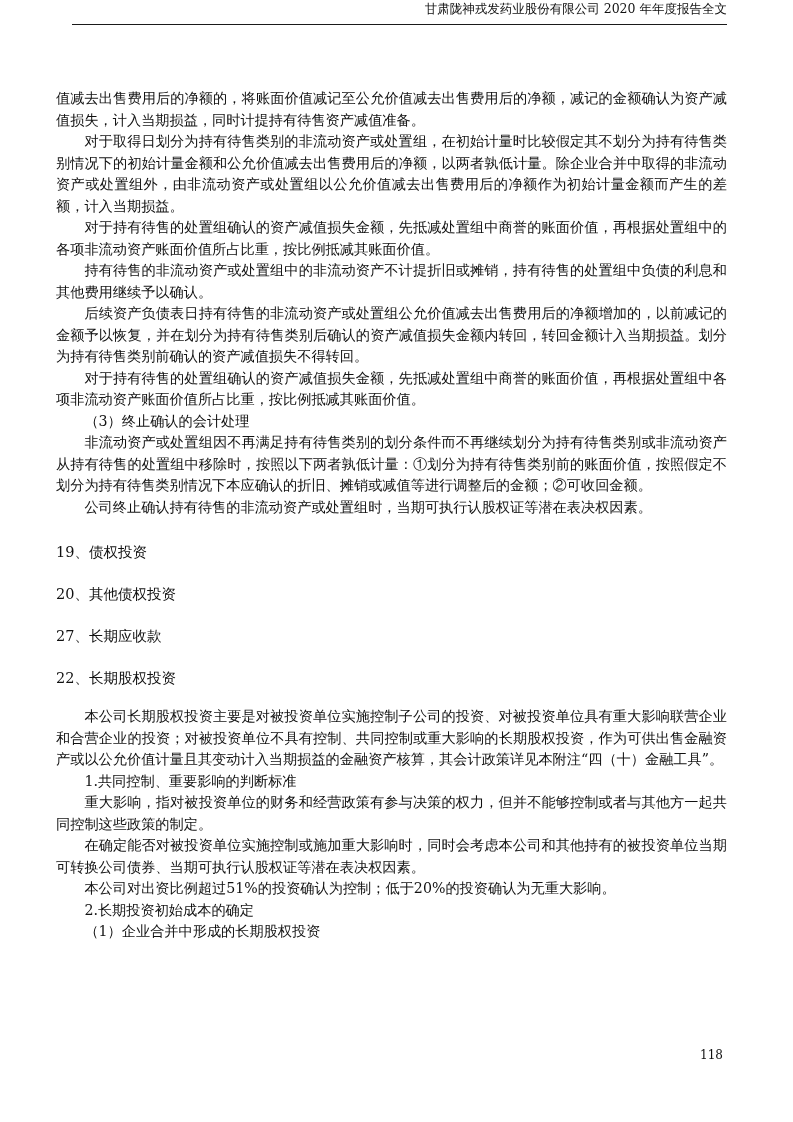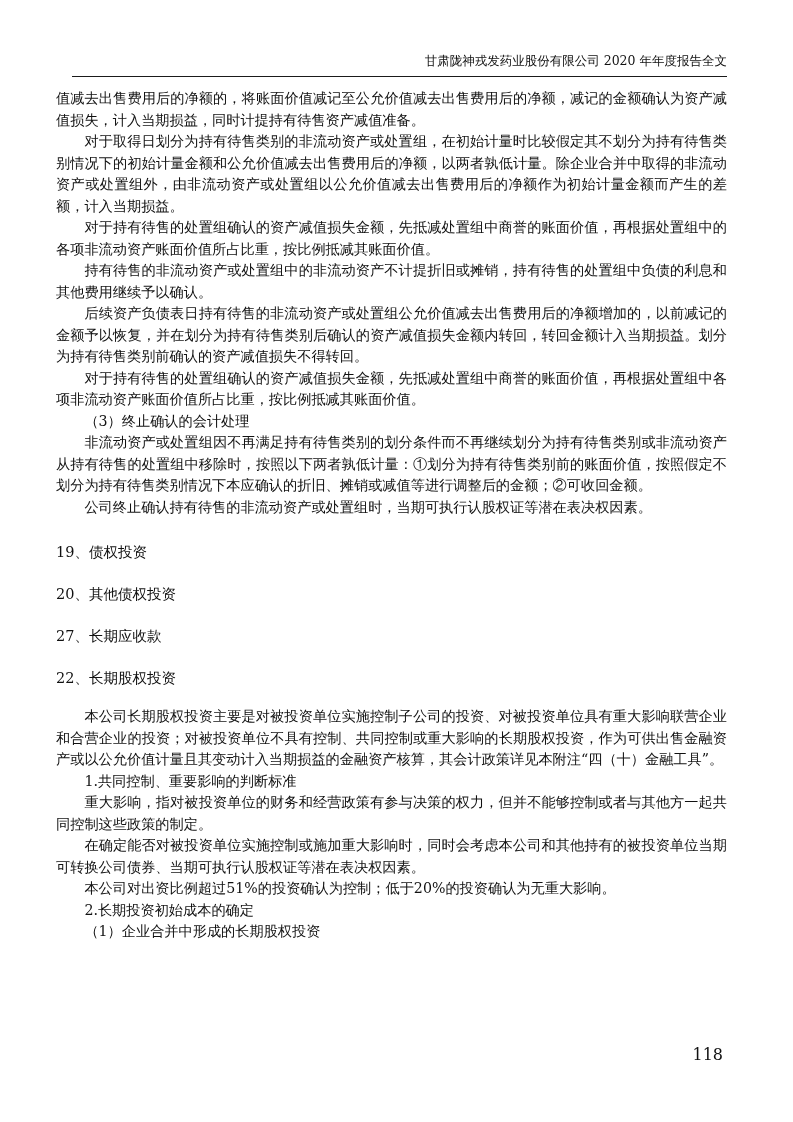--- a/index.html
+++ b/index.html
@@ -12,21 +12,20 @@
     background: #ffffff;
     font-family: "DejaVu Serif", "Liberation Serif", serif;
     color: #111111;
     overflow: hidden;
   }
   .header {
     position: absolute;
     top: 0;
     left: 72px;
     right: 66px;
-    padding-top: 52px;
   }
   .header-title {
     text-align: right;
     font-size: 12.5px;
     line-height: 17px;
     white-space: nowrap;
   }
   .header-rule {
     margin-top: 7px;
     border: none;
@@ -50,21 +49,21 @@
   h2.heading {
     font-size: 14.5px;
     font-weight: normal;
     line-height: 16px;
     margin: 26px 0 20px 0;
   }
   .footer {
     position: absolute;
     bottom: 60px;
     right: 70px;
-    font-size: 16px;
+    font-size: 12px;
     line-height: 14px;
   }
 </style>
 </head>
 <body>
 
 <div class="page">
   <div class="header">
     <div class="header-title">甘肃陇神戎发药业股份有限公司 2020 年年度报告全文</div>
     <div class="header-rule"></div>

